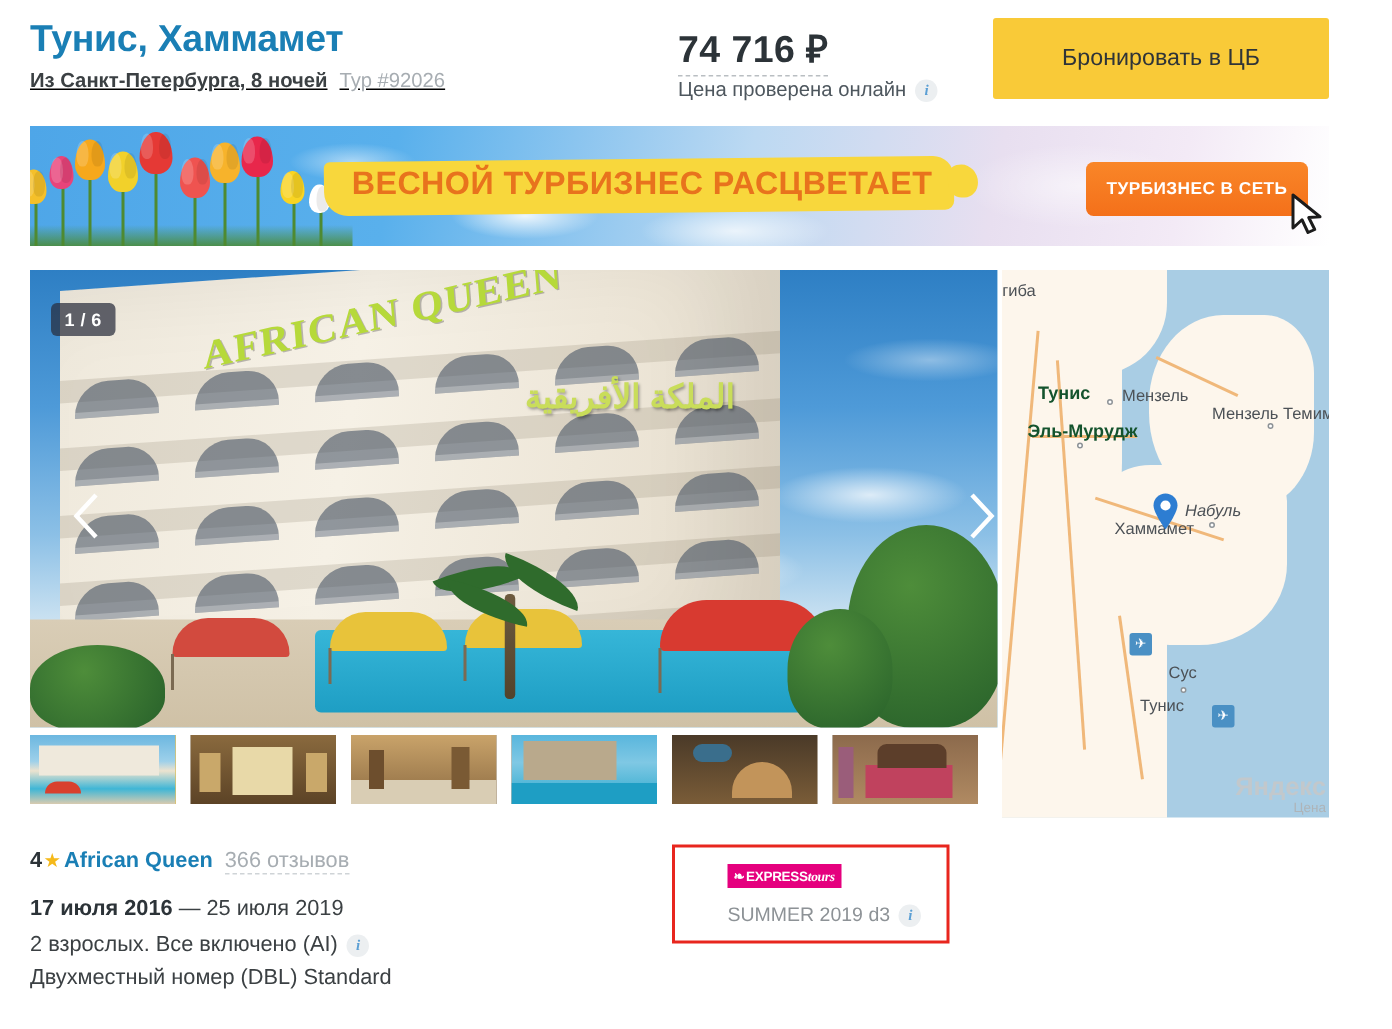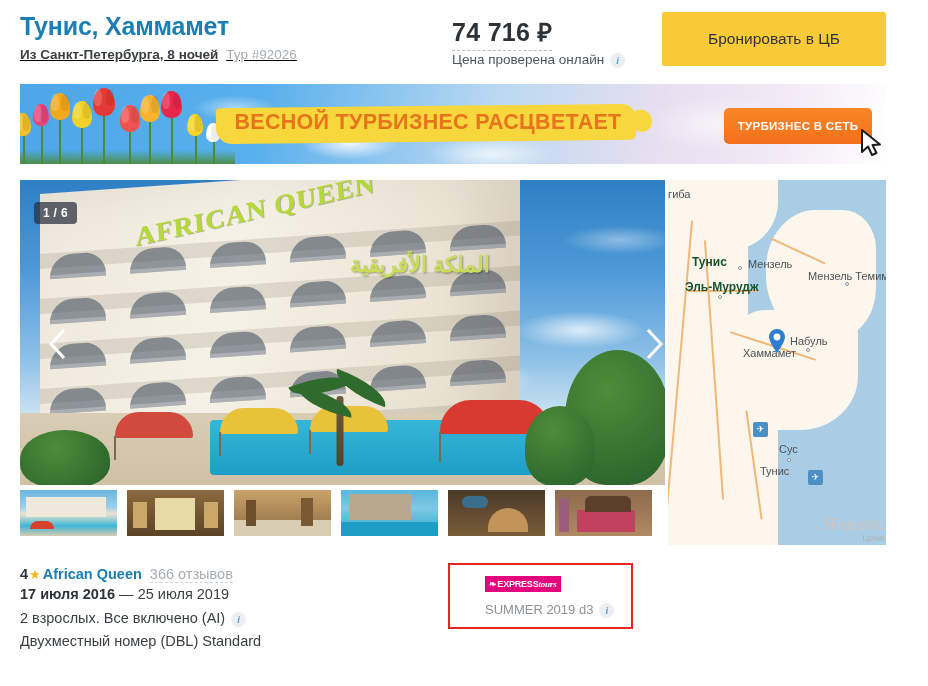--- a/index.html
+++ b/index.html
@@ -243,21 +243,21 @@
   }
   .yandex-wm {
     position: absolute; right: 2px; bottom: 2px; text-align: right;
     color: #8d9296; line-height: 1.05;
   }
   .yandex-wm .y1 { font-size: 17px; font-weight: bold; color: #c2c8cc; }
   .yandex-wm .y2 { font-size: 9px; color: #aeb4b8; }
 
   
   .bottom { position: absolute; left: 20px; top: 566px; }
-  .hotel-line { font-size: 14.5px; white-space: nowrap; margin-bottom: 4px; }
+  .hotel-line { font-size: 14.5px; white-space: nowrap; margin-bottom: 16px; }
   .hotel-line .stars-num { font-weight: bold; color: #2c3338; }
   .hotel-line .star { color: #f5b91a; font-size: 13px; margin: 0 2px 0 1px; }
   .hotel-line .hname { color: #1a7fb5; font-weight: bold; cursor: pointer; }
   .hotel-line .reviews {
     color: #a7adb2; margin-left: 8px; border-bottom: 1px dashed #cfd4d7;
     cursor: pointer;
   }
   .dates { font-size: 14.5px; color: #3b4043; margin-bottom: 8px; white-space: nowrap; }
   .dates .d1 { font-weight: bold; color: #2c3338; }
   .meal { font-size: 14.5px; color: #3b4043; margin-bottom: 6px; white-space: nowrap; }
@@ -495,21 +495,21 @@
     <div class="road" style="left:85px; top:230px; width:2px; height:110px; transform:rotate(-8deg);"></div>
 
     <div class="map-label" style="left:-6px; top:8px;">огиба</div>
     <div class="map-label city" style="left:24px; top:75px;">Тунис</div>
     <div class="map-dot" style="left:70px; top:86px;"></div>
     <div class="map-label" style="left:80px; top:78px;">Мензель</div>
     <div class="map-label" style="left:140px; top:90px;">Мензель Темим</div>
     <div class="map-dot" style="left:177px; top:102px;"></div>
     <div class="map-label city" style="left:17px; top:100px;">Эль-Мурудж</div>
     <div class="map-dot" style="left:50px; top:115px;"></div>
-    <div class="map-label" style="left:122px; top:155px;">Набуль</div>
+    <div class="map-label" style="left:122px; top:155px;font-style:italic;">Набуль</div>
     <div class="map-dot" style="left:138px; top:168px;"></div>
     <div class="map-label" style="left:75px; top:167px;">Хаммамет</div>
     <div class="map-label" style="left:111px; top:263px;">Сус</div>
     <div class="map-dot" style="left:119px; top:278px;"></div>
     <div class="map-label" style="left:92px; top:285px;">Тунис</div>
     <div class="plane-ic" style="left:85px; top:242px;">✈</div>
     <div class="plane-ic" style="left:140px; top:290px;">✈</div>
 
     <svg class="map-pin" style="left:100px; top:148px;" width="18" height="26" viewBox="0 0 18 26">
       <path d="M9 25 C9 25 1 14 1 9 A8 8 0 0 1 17 9 C17 14 9 25 9 25 Z" fill="#2d7dd2"></path>

